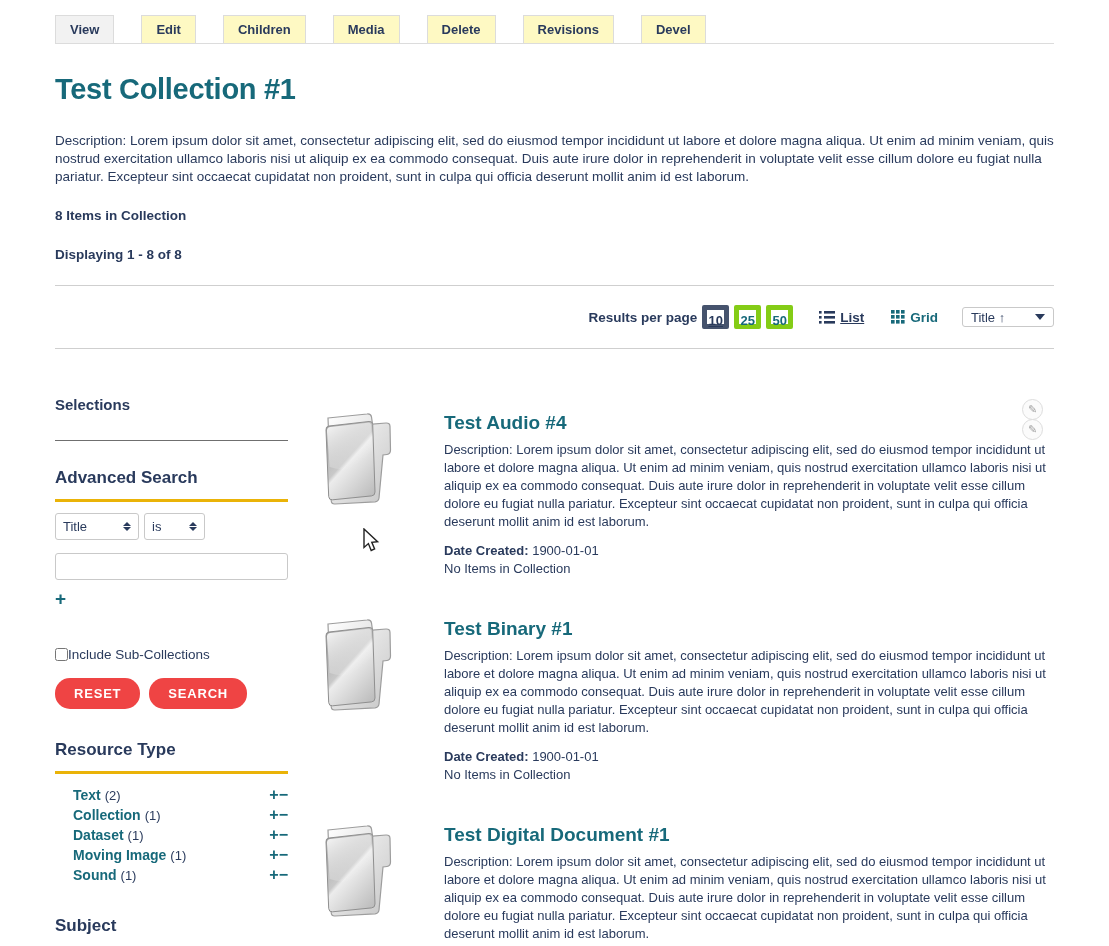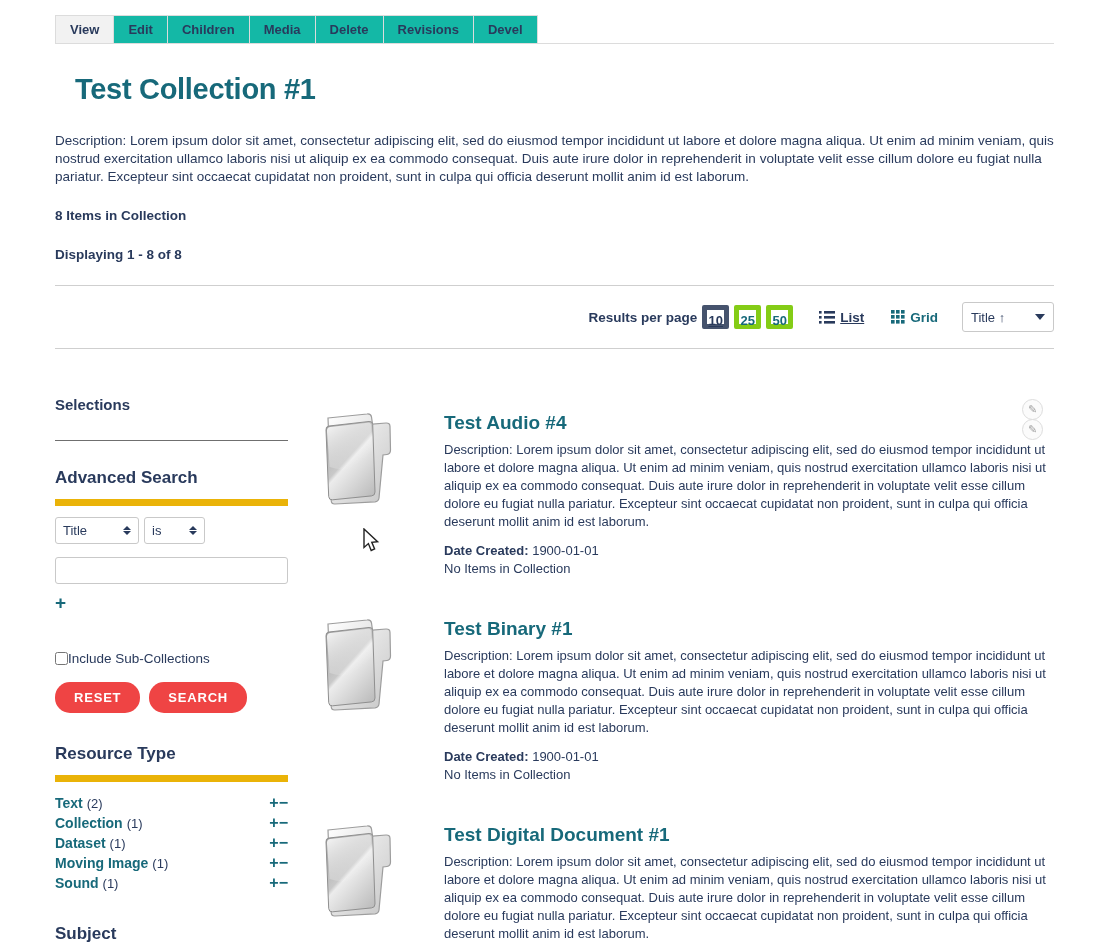--- a/index.html
+++ b/index.html
@@ -5,78 +5,78 @@
   * { margin:0; padding:0; box-sizing:border-box; }
   html,body { background:#fff; }
   body {
     width:1109px; height:946px; overflow:hidden;
     font-family:"Liberation Sans", sans-serif;
     color:#293a5c; font-size:13px;
   }
   .page { padding:0 55px; width:1109px; }
 
   
-  .tabs-row { display:flex; margin-top:15px; border-bottom:1px solid #dcdcdc; }
+  .tabs-row { display:flex; margin-top:15px; border-bottom:1px solid #dcdcdc;gap:28px; }
   .tab { font-size:13px; font-weight:bold; color:#293a5c; padding:6px 14px 6px;
-         border:1px solid #dcdcdc; border-bottom:none; margin-right:-1px; background:#14b8a6; cursor:pointer; }
+         border:1px solid #dcdcdc; border-bottom:none; margin-right:-1px; background:#fef9c3; cursor:pointer; }
   .tab.active { background:#f2f2f2; }
 
   
-  h1.page-title { color:#17697a; font-size:29px; letter-spacing:-0.3px; margin-top:29px;margin-left:20px; }
+  h1.page-title { color:#17697a; font-size:29px; letter-spacing:-0.3px; margin-top:29px; }
   .collection-desc { margin-top:26px; font-size:13.5px; line-height:18px; width:999px; }
   .items-count { margin-top:22px; font-weight:bold; font-size:13.5px; }
   .displaying  { margin-top:24px; font-weight:bold; font-size:13.5px; }
   .rule { border:none; border-top:1px solid #cfcfcf; margin-top:23px; }
 
   
   .results-bar { height:62px; display:flex; align-items:center; justify-content:flex-end; }
   .rpp-label { font-weight:bold; font-size:13.5px; }
   .size-btn { display:inline-block; min-width:27px; height:24px; line-height:22px; text-align:center;
     border:5px solid #84cc16; color:#17697a; font-weight:bold; font-size:13px; border-radius:2px;
     margin-left:5px; cursor:pointer; background:#fff; }
   .size-btn.active { border-color:#46536d; color:#293a5c; text-decoration:underline; }
   .view-links { display:flex; gap:27px; margin-left:26px; align-items:flex-start; }
   .view-link { display:flex; align-items:center; gap:5px; font-weight:bold; font-size:13.5px; cursor:pointer; }
   .view-link.list { color:#293a5c; }
   .view-link.list .lbl { text-decoration:underline; }
   .view-link.grid { color:#17697a; }
-  .sort-select { margin-left:24px; width:92px; height:30px; border:1px solid #c9c9c9; border-radius:3px;
+  .sort-select { margin-left:24px; width:92px; height:20px; border:1px solid #c9c9c9; border-radius:3px;
     display:flex; align-items:center; justify-content:space-between; padding:0 8px; font-size:13px;
     color:#293a5c; cursor:pointer; background:#fff; }
   .chev { width:0; height:0; border-left:5px solid transparent; border-right:5px solid transparent;
     border-top:6px solid #293a5c; }
 
   
   .columns { display:flex; padding-top:47px; }
   .sidebar { width:233px; flex-shrink:0; }
   .main { flex:1; padding-left:22px; padding-top:16px; position:relative; }
 
   
   .side-h-sm { font-size:15px; font-weight:bold; padding-bottom:27px; border-bottom:1px solid #6f6f6f; }
-  .side-h { font-size:17px; font-weight:bold; padding-bottom:11px; border-bottom:7px solid #eab308; }
+  .side-h { font-size:17px; font-weight:bold; padding-bottom:11px; border-bottom:3px solid #eab308; }
   .adv-search-block .side-h { margin-top:27px; }
   .as-row { margin-top:11px; display:flex; gap:5px; }
   .sel { border:1px solid #c9c9c9; border-radius:3px; height:27px; display:flex; align-items:center;
     justify-content:space-between; padding:0 7px; font-size:13px; background:#fff; cursor:pointer; }
   .sel.field { width:84px; } .sel.op { width:61px; }
   .updown { display:flex; flex-direction:column; align-items:center; gap:1px; }
   .updown i { display:block; width:0; height:0; border-left:4px solid transparent; border-right:4px solid transparent; }
   .updown i.up { border-bottom:4.5px solid #293a5c; }
   .updown i.dn { border-top:4.5px solid #293a5c; }
   .as-input { margin-top:13px; width:100%; height:27px; border:1px solid #c9c9c9; border-radius:3px;
     font:inherit; padding:0 7px; }
   .add-criterion { color:#17697a; font-weight:bold; font-size:19px; margin-top:9px; line-height:19px; cursor:pointer; width:16px; }
   .include-row { margin-top:39px; display:flex; align-items:center; gap:0; font-size:13.5px; }
   .include-row input { width:13px; height:13px; }
   .btn-row { margin-top:16px; display:flex; gap:9px; }
   .pill { background:#ef4444; color:#fff; font-weight:bold; font-size:13px; letter-spacing:0.8px;
     border:none; border-radius:15px; padding:8px 19px; cursor:pointer; font-family:inherit; }
   .facet-group .side-h { margin-top:31px; }
   .facet-list { margin-top:11px; }
-  .facet-item { display:flex; justify-content:space-between; align-items:baseline; line-height:19px; }
+  .facet-item { display:flex; justify-content:space-between; align-items:baseline; line-height:19px;margin-left:18px; }
   .facet-left { }
   .facet-link { color:#17697a; font-weight:bold; font-size:14px; cursor:pointer; }
   .facet-count { color:#293a5c; font-size:13px; margin-left:4px; }
   .facet-ops { color:#17697a; font-weight:bold; font-size:16px; white-space:nowrap; }
   .facet-ops span { cursor:pointer; }
 
   
   .item { display:flex; margin-bottom:40px; position:relative; }
   .item-icon { width:134px; flex-shrink:0; padding-left:9px; }
   .item-title { font-size:19px; font-weight:bold; color:#17697a; margin-bottom:7px; cursor:pointer; }

